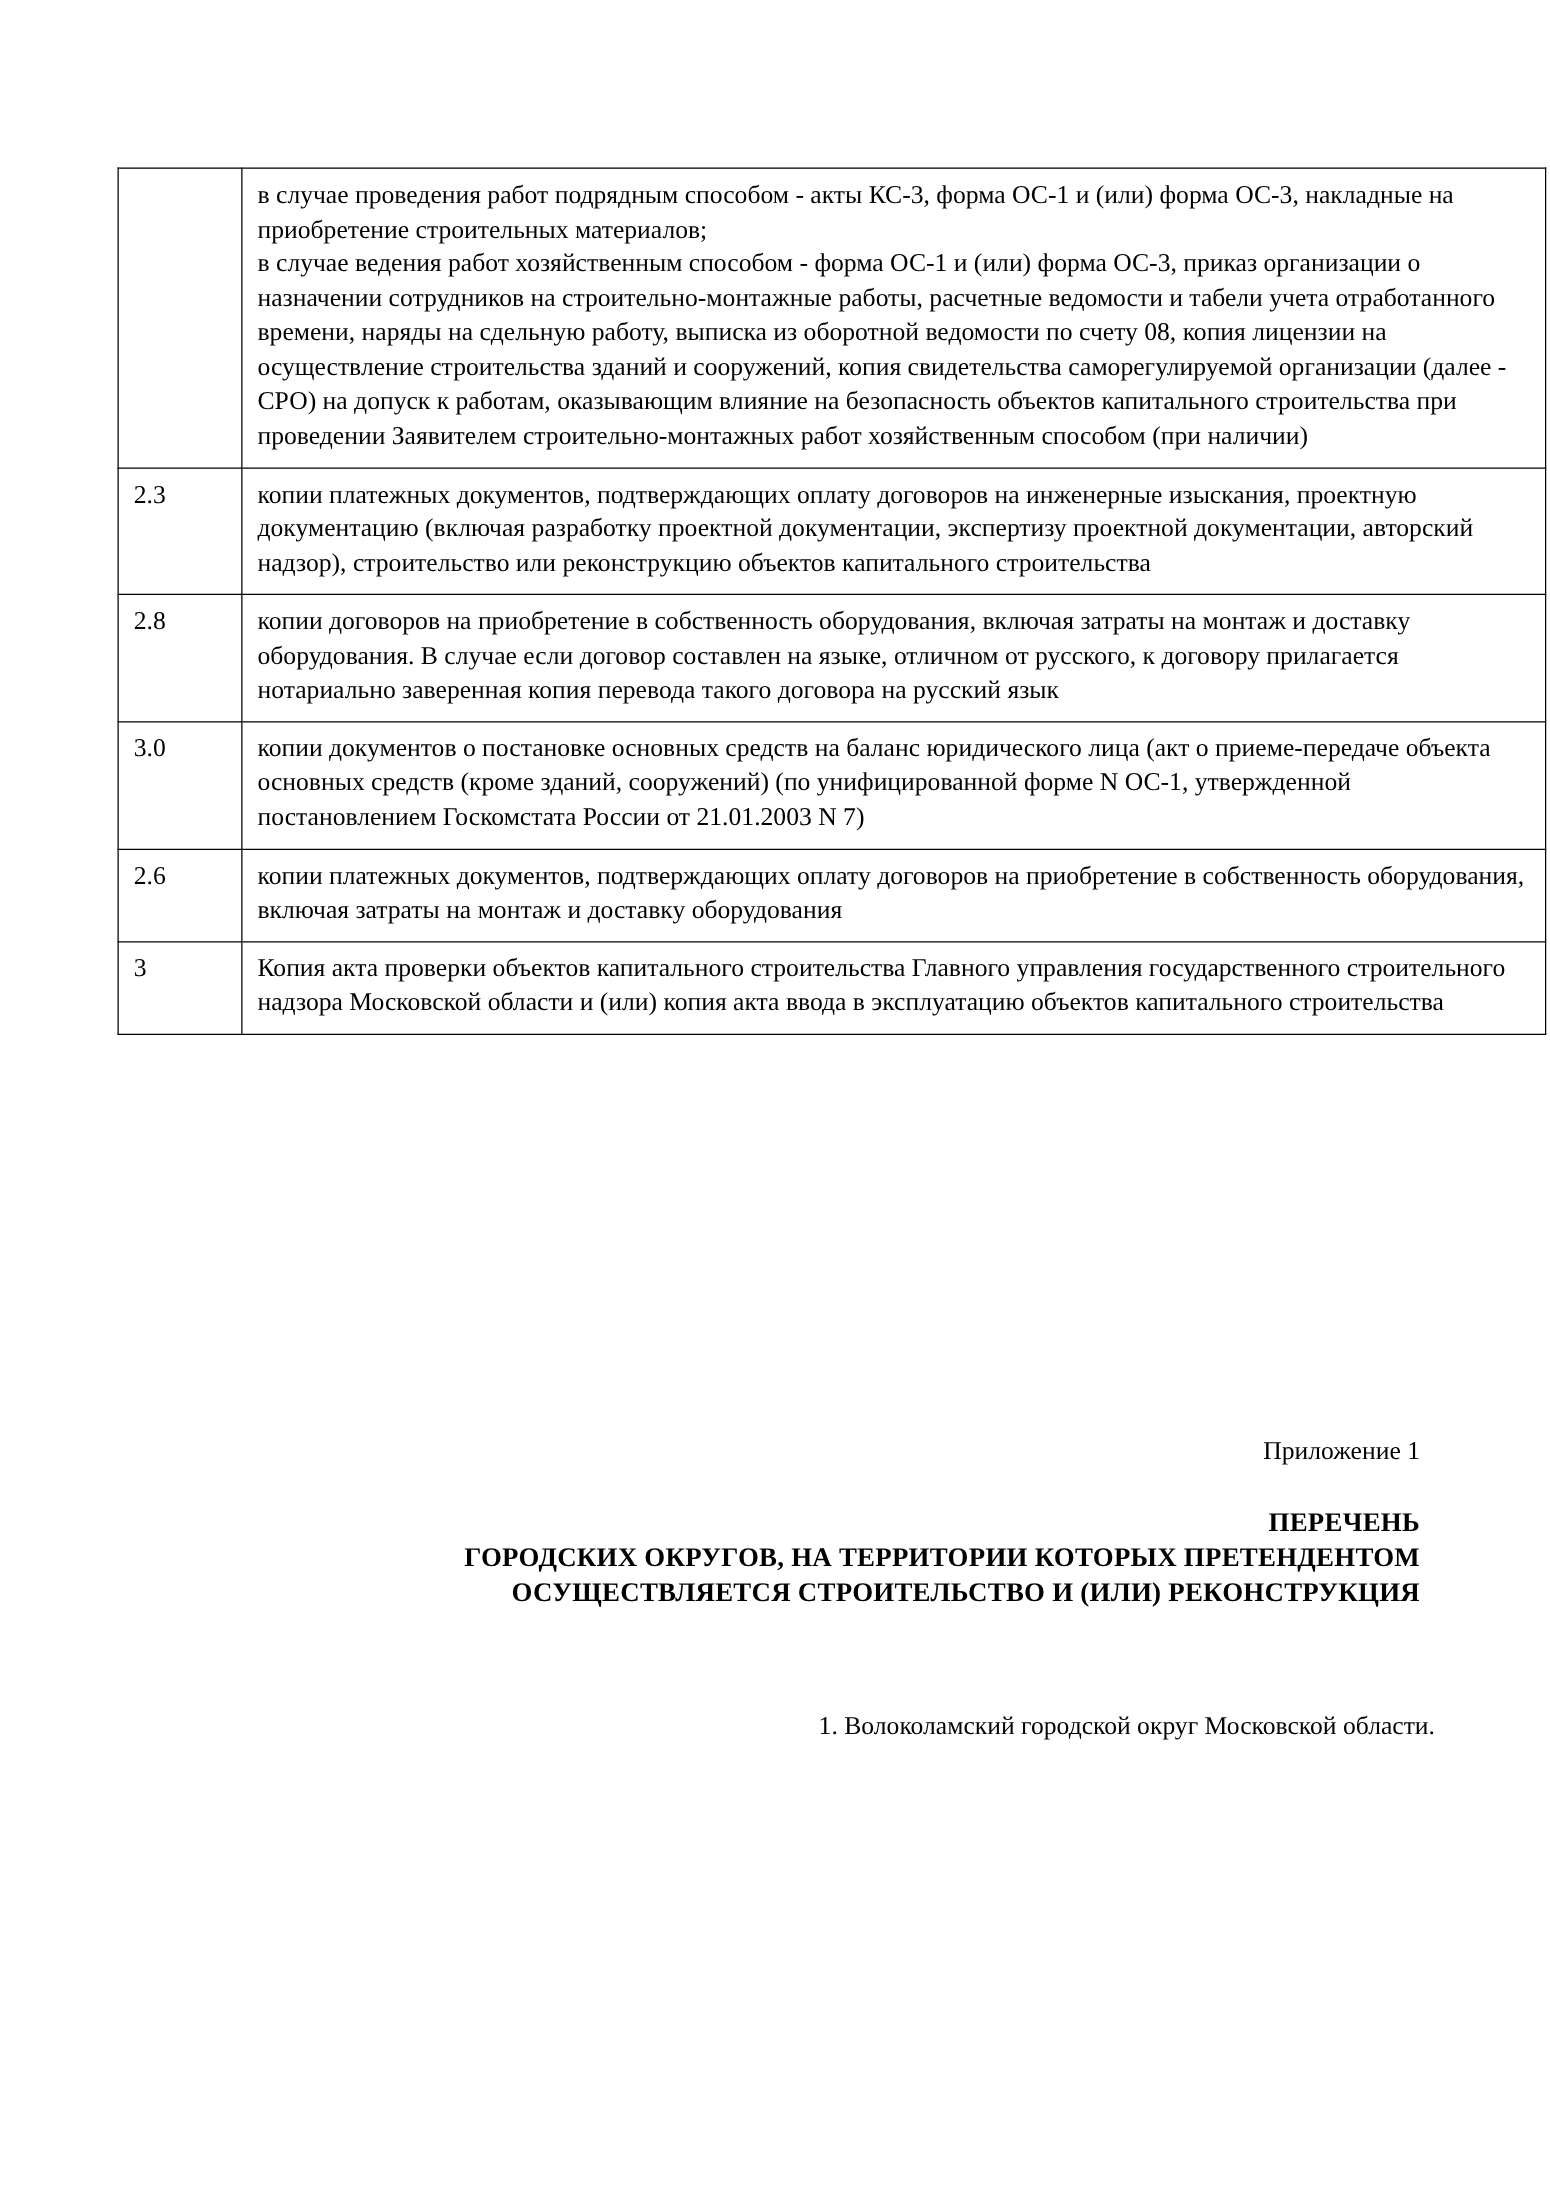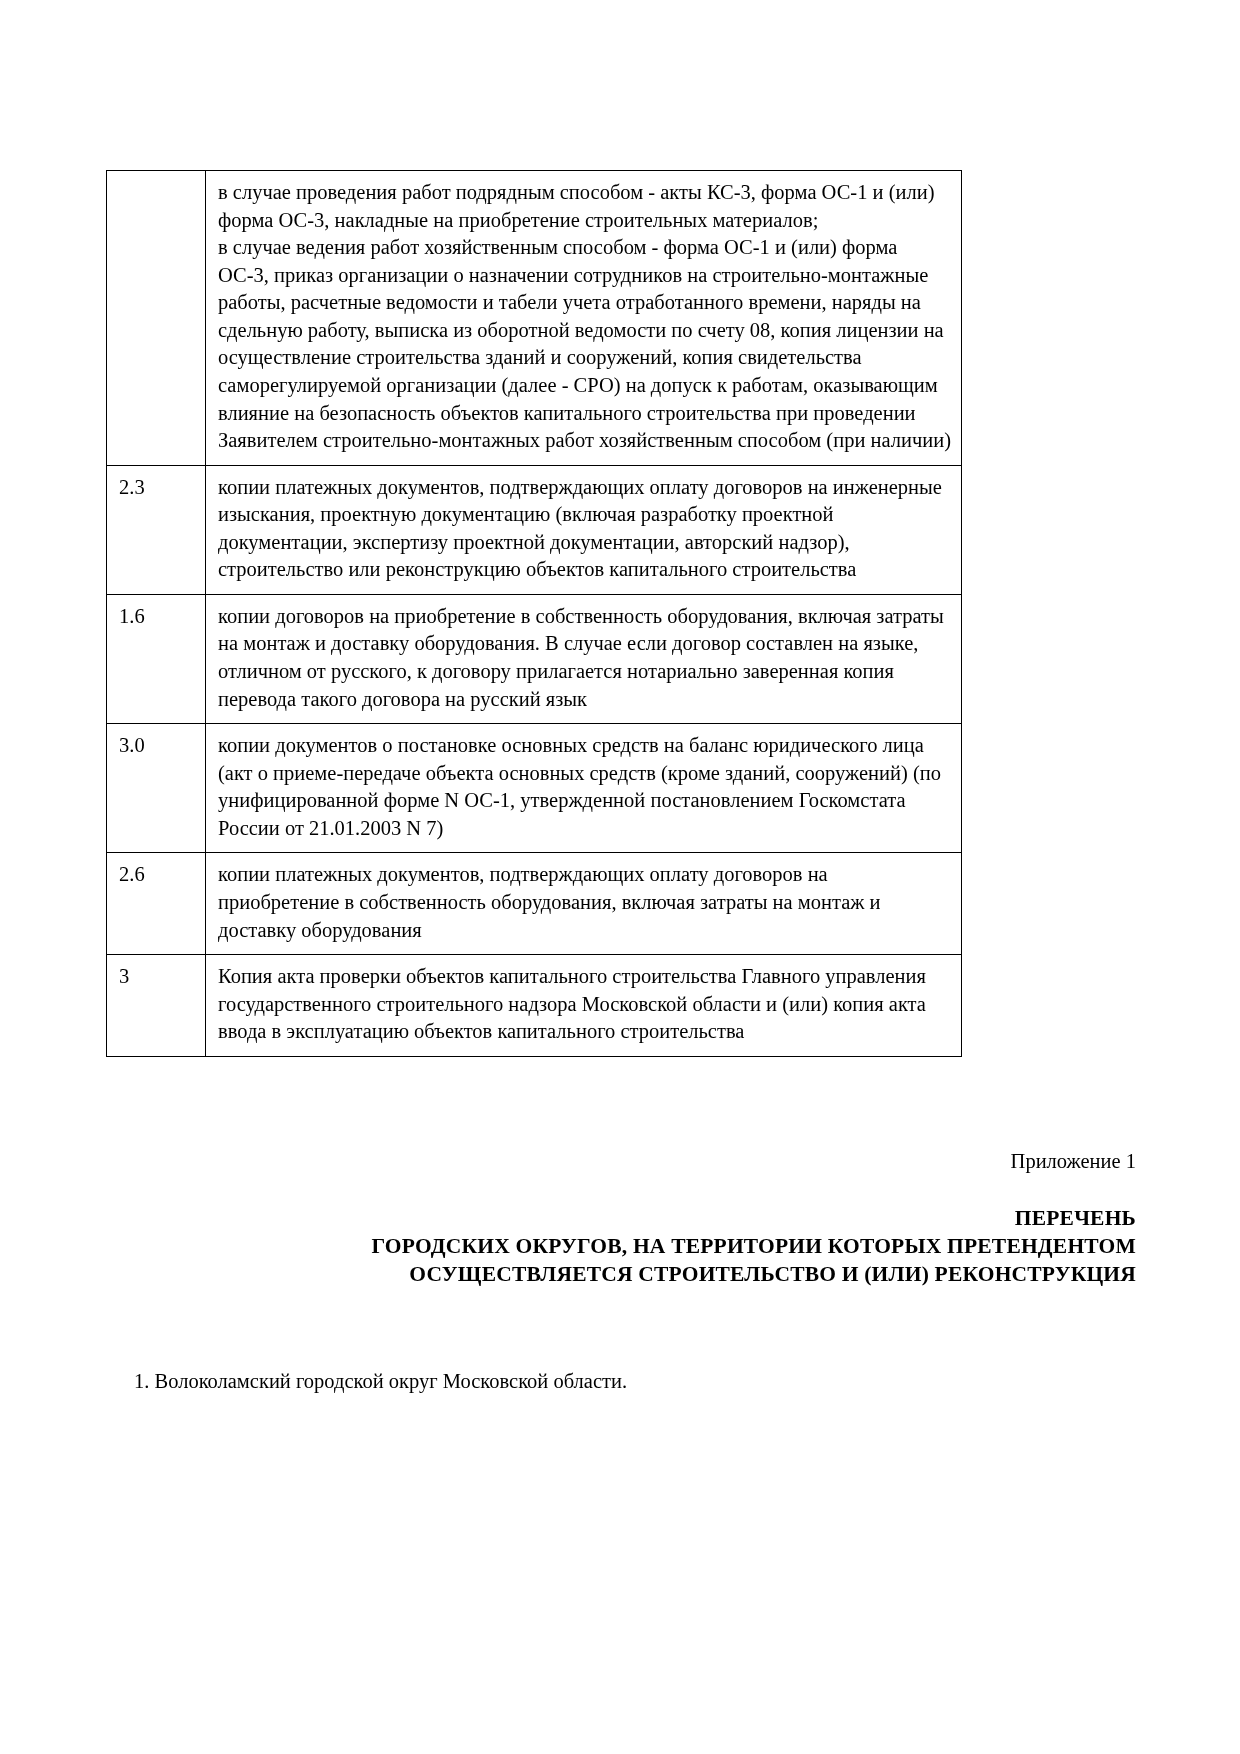--- a/index.html
+++ b/index.html
@@ -18,26 +18,25 @@
     position: absolute;
     left: 0;
     top: 0;
     width: 1240px;
     height: 1754px;
     box-sizing: border-box;
     padding: 0;
   }
   .doc-table {
     position: absolute;
-    left: 106px;
+    left: 94px;
     top: 134px;
-    width: 856px;
+    width: 1143px;
     border-collapse: collapse;
     table-layout: fixed;
-    margin-top: 36px;
   }
   .doc-table td {
     border: 1.4px solid #000000;
     vertical-align: top;
     padding: 8px 10px 10px 12px;
     font-size: 20.5px;
     line-height: 1.345;
     font-family: "Liberation Serif", serif;
   }
   .col-num {
@@ -67,26 +66,27 @@
     font-weight: bold;
     font-size: 21.5px;
     line-height: 1.30;
     letter-spacing: 0.2px;
   }
   .title-block div {
     white-space: nowrap;
   }
   .body-paragraph {
     position: absolute;
-    left: 86px;
+    left: 116px;
     top: 1368px;
     width: 1032px;
     font-size: 20.5px;
     text-indent: 48px;
     line-height: 1.35;
+    text-align: right;
   }
 </style>
 </head>
 <body>
 
 <div class="page">
 
   <table class="doc-table">
     <tbody>
       <tr>
@@ -96,21 +96,21 @@
           <p>в случае ведения работ хозяйственным способом - форма ОС-1 и (или) форма ОС-3, приказ организации о назначении сотрудников на строительно-монтажные работы, расчетные ведомости и табели учета отработанного времени, наряды на сдельную работу, выписка из оборотной ведомости по счету 08, копия лицензии на осуществление строительства зданий и сооружений, копия свидетельства саморегулируемой организации (далее - СРО) на допуск к работам, оказывающим влияние на безопасность объектов капитального строительства при проведении Заявителем строительно-монтажных работ хозяйственным способом (при наличии)</p>
         </td>
       </tr>
       <tr>
         <td class="col-num cell-num">2.3</td>
         <td class="cell-text">
           <p>копии платежных документов, подтверждающих оплату договоров на инженерные изыскания, проектную документацию (включая разработку проектной документации, экспертизу проектной документации, авторский надзор), строительство или реконструкцию объектов капитального строительства</p>
         </td>
       </tr>
       <tr>
-        <td class="col-num cell-num">1.6</td>
+        <td class="col-num cell-num">2.8</td>
         <td class="cell-text">
           <p>копии договоров на приобретение в собственность оборудования, включая затраты на монтаж и доставку оборудования. В случае если договор составлен на языке, отличном от русского, к договору прилагается нотариально заверенная копия перевода такого договора на русский язык</p>
         </td>
       </tr>
       <tr>
         <td class="col-num cell-num">3.0</td>
         <td class="cell-text">
           <p>копии документов о постановке основных средств на баланс юридического лица (акт о приеме-передаче объекта основных средств (кроме зданий, сооружений) (по унифицированной форме N ОС-1, утвержденной постановлением Госкомстата России от 21.01.2003 N 7)</p>
         </td>
       </tr>

